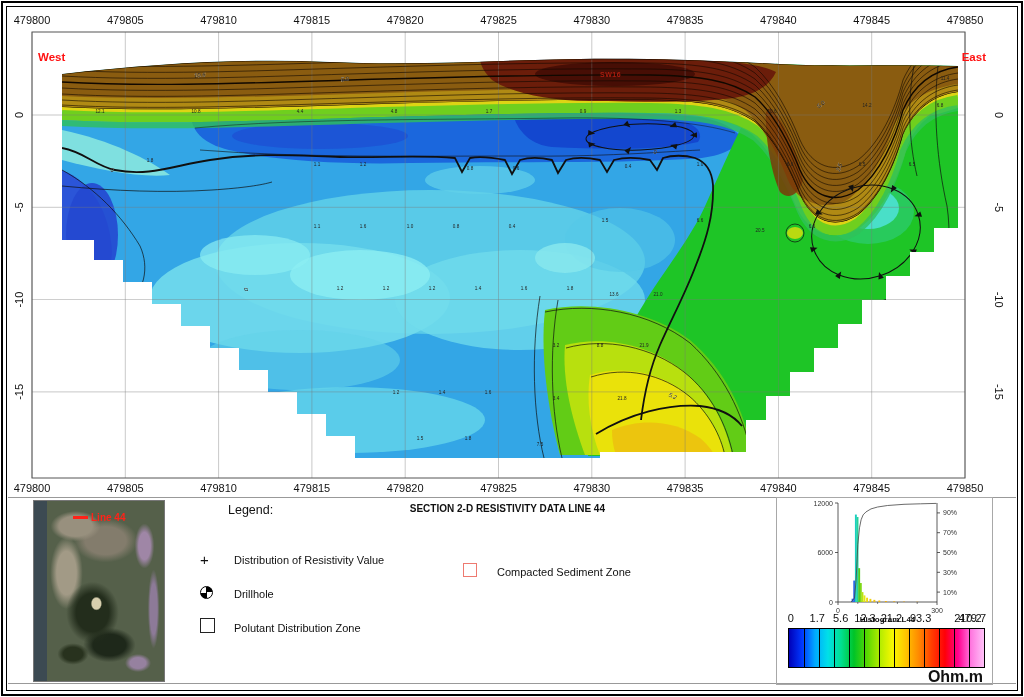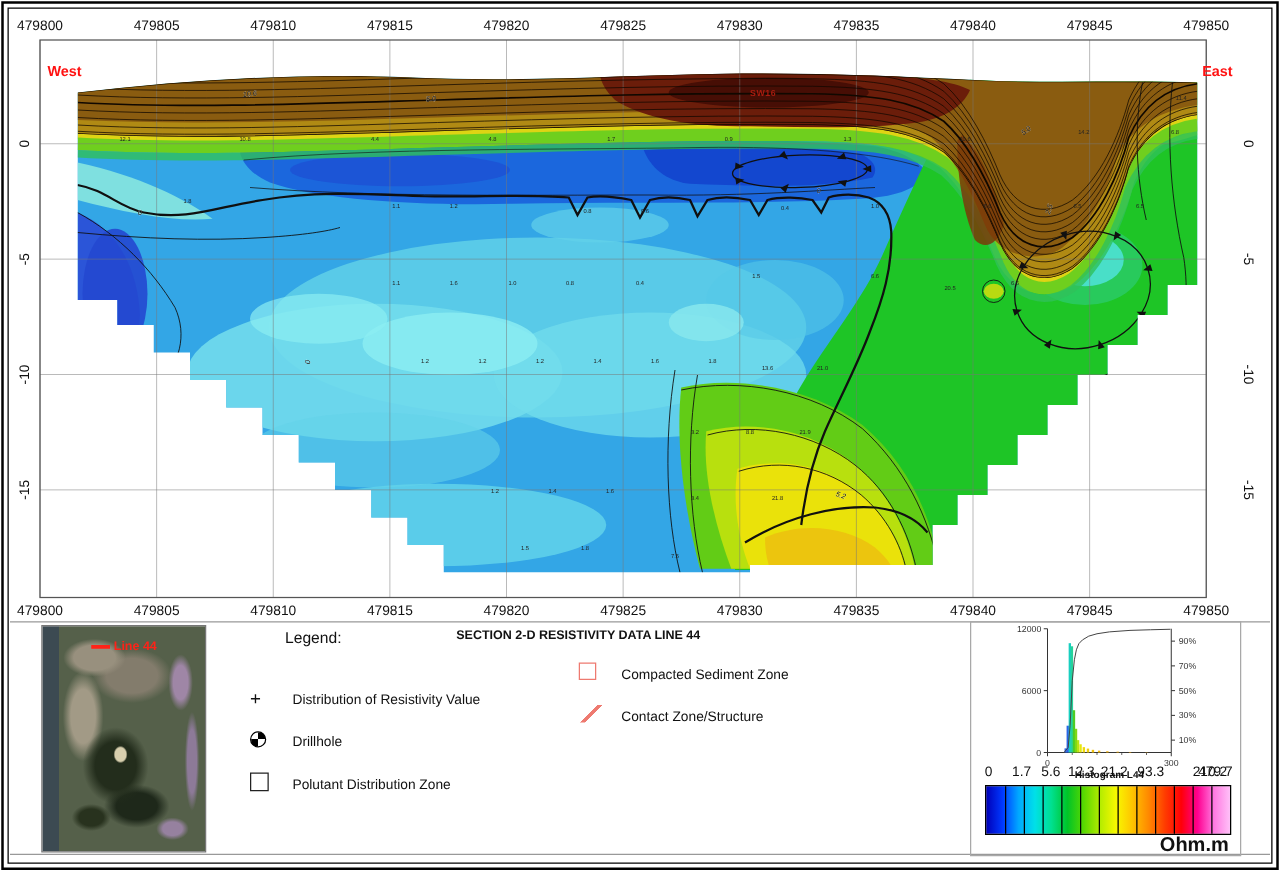--- a/index.html
+++ b/index.html
@@ -30,25 +30,25 @@
         radial-gradient(closest-side at 92% 60%, #8d7a98 0 35%, rgba(0,0,0,0) 55%),
         radial-gradient(closest-side at 80% 90%, #96819f 0 30%, rgba(0,0,0,0) 50%),
         radial-gradient(closest-side at 32% 14%, #98907e 0 40%, rgba(0,0,0,0) 60%),
         radial-gradient(closest-side at 55% 22%, #837c6c 0 35%, rgba(0,0,0,0) 55%),
         radial-gradient(closest-side at 25% 40%, #a29a86 0 30%, rgba(0,0,0,0) 50%),
         linear-gradient(90deg, #3c4a52 0 10%, #55604a 10% 100%);}
   .sat-label{position:absolute;left:30%;top:6%;color:#ff2218;font-size:10px;font-weight:bold;
        white-space:nowrap;display:flex;align-items:center;gap:3px;}
   .sat-dash{display:inline-block;width:15px;height:3px;background:#ff2218;}
   .lg-heading{position:absolute;left:228px;top:503px;font-size:12.5px;color:#111;}
-  .sec-title{position:absolute;left:365px;top:503px;width:240px;text-align:left;
+  .sec-title{position:absolute;left:365px;top:503px;width:240px;text-align:right;
        font-size:10px;font-weight:bold;color:#111;}
   .lg-col{position:absolute;display:flex;flex-direction:column;}
   .lg-col.left{left:200px;top:548px;gap:11px;}
-  .lg-col.right{left:463px;top:528px;gap:11px;}
+  .lg-col.right{left:463px;top:560px;}
   .lg-row{display:flex;align-items:center;height:23px;}
   .lg-icon{display:inline-block;width:26px;flex:0 0 26px;}
   .lg-label{font-size:11px;color:#111;padding-left:8px;white-space:nowrap;}
   .ic{display:inline-block;}
   .ic-anom{width:15px;height:15px;background:linear-gradient(140deg,#ffd400 0 16%,#ff8800 16% 30%,
         #2ec81e 30% 52%,#00d2e8 52% 72%,#28c428 72% 100%);}
   .ic-plus{font-size:15px;line-height:12px;color:#111;}
   .ic-drill{width:11px;height:11px;border-radius:50%;border:1px solid #000;
         background:conic-gradient(#000 0 25%, #fff 0 50%, #000 0 75%, #fff 0);}
   .ic-pol{width:15px;height:15px;border:1.5px solid #222;background:#fff;box-sizing:border-box;}
@@ -364,24 +364,20 @@
       <div class="lg-row">
         <span class="lg-icon"><span class="ic ic-pol"></span></span>
         <span class="lg-label">Polutant Distribution Zone</span>
       </div>
     </div>
   <div class="lg-col right" id="legend-right">
       <div class="lg-row">
         <span class="lg-icon"><span class="ic ic-comp"></span></span>
         <span class="lg-label">Compacted Sediment Zone</span>
       </div>
-      <div class="lg-row">
-        <span class="lg-icon"><span class="ic ic-contact"></span></span>
-        <span class="lg-label">Contact Zone/Structure</span>
-      </div>
     </div>
 
   <div class="right-box"></div>
   <svg id="hist-svg" width="200" height="128" viewBox="0 0 200 128">
       <line x1="40" y1="5" x2="40" y2="104" stroke="#333" stroke-width="0.8"></line>
       <line x1="40" y1="104" x2="139" y2="104" stroke="#333" stroke-width="0.8"></line>
       <line x1="139" y1="5" x2="139" y2="104" stroke="#333" stroke-width="0.8"></line>
       <line x1="37" y1="104" x2="40" y2="104" stroke="#333" stroke-width="0.8"></line>
       <text x="35" y="106.5" class="hist-tick" text-anchor="end">0</text>
       <line x1="37" y1="54.5" x2="40" y2="54.5" stroke="#333" stroke-width="0.8"></line>

